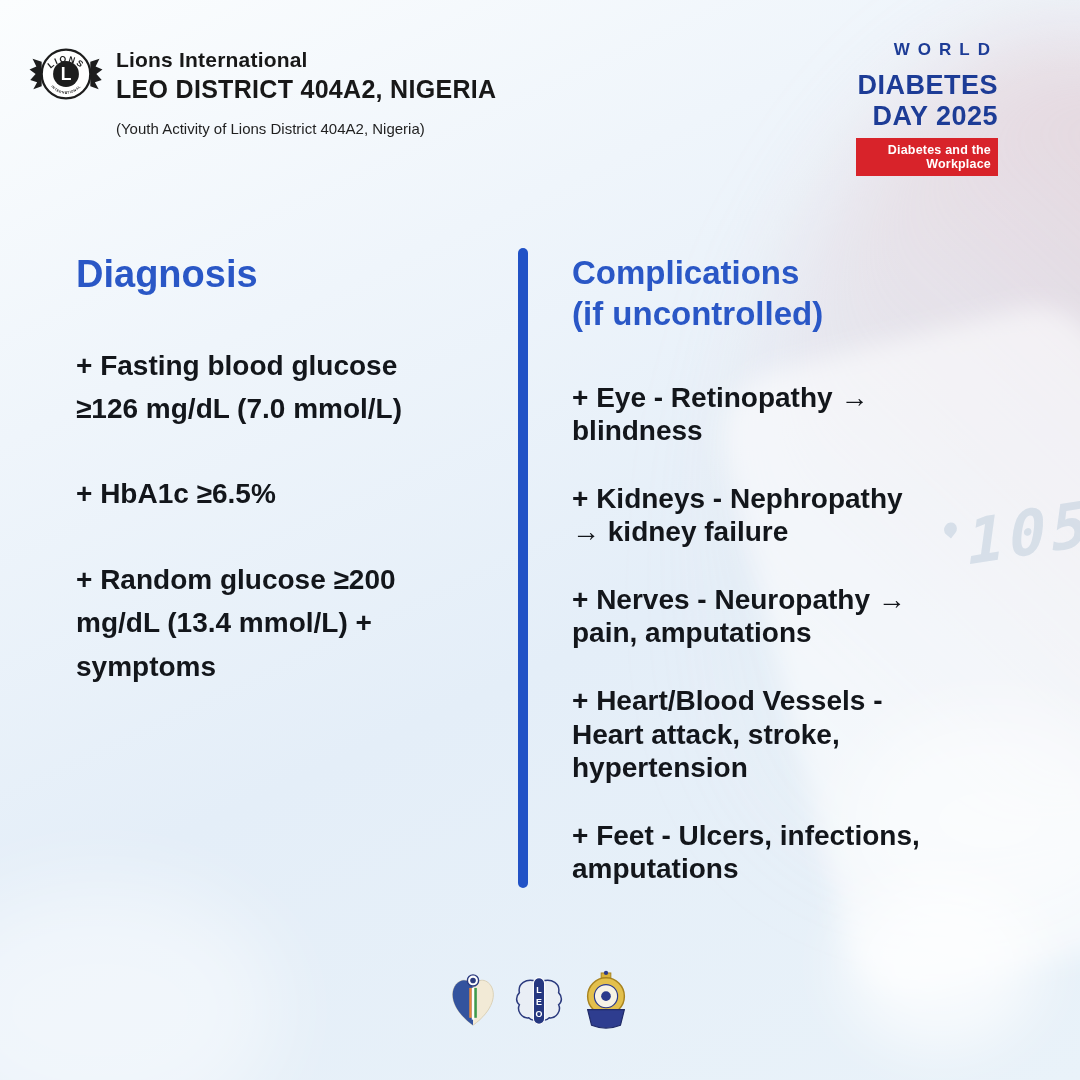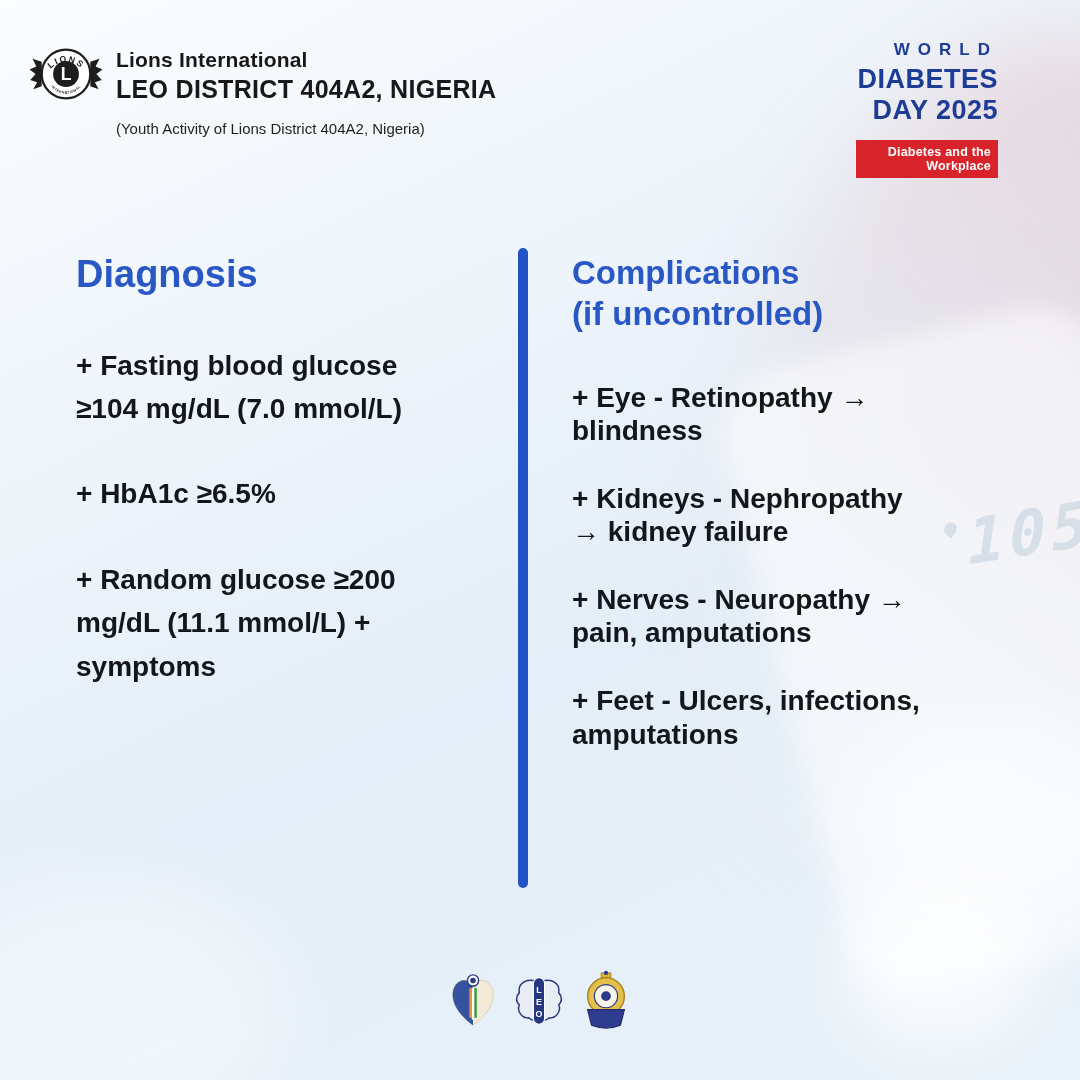--- a/index.html
+++ b/index.html
@@ -54,23 +54,23 @@
   }
   
   .header{position:absolute;left:28px;top:36px;right:82px;display:flex;justify-content:space-between;align-items:flex-start;}
   .brand{display:flex;align-items:flex-start;gap:12px;}
   .brand-text{padding-top:12px;}
   .org-name{font-size:21px;font-weight:800;color:#181818;letter-spacing:0.2px;}
   .district-name{font-size:25px;font-weight:800;color:#181818;letter-spacing:0.3px;margin-top:3px;}
   .district-subtitle{font-size:15px;font-weight:400;color:#1f1f1f;margin-top:16px;}
   .wdd{width:142px;text-align:right;padding-top:4px;}
   .wdd-world{font-size:17px;font-weight:600;letter-spacing:8px;color:#1d3c96;}
-  .wdd-diabetes{font-size:27px;font-weight:800;color:#1d3c96;letter-spacing:0.5px;margin-top:4px;}
+  .wdd-diabetes{font-size:27px;font-weight:800;color:#1d3c96;letter-spacing:0.5px;margin-top:10px;}
   .wdd-day{font-size:27px;font-weight:800;color:#1d3c96;letter-spacing:0.5px;}
-  .wdd-banner{display:inline-block;margin-top:14px;background:#d8232a;color:#ffffff;
+  .wdd-banner{display:inline-block;margin-top:6px;background:#d8232a;color:#ffffff;
     font-size:12.5px;font-weight:700;padding:5px 7px;letter-spacing:0.2px;}
   
   .col-left{position:absolute;left:76px;top:252px;width:430px;}
   .col-right{position:absolute;left:572px;top:252px;width:410px;}
   .col-title{margin:0;color:#2a57c6;font-weight:700;}
   .col-left .col-title{font-size:38px;line-height:1.2;margin-bottom:46px;}
   .col-right .col-title{font-size:33px;line-height:1.25;margin-bottom:46px;white-space:pre-line;}
   .item{white-space:pre-line;color:#13161b;font-weight:700;}
   .col-left .item{font-size:28px;line-height:1.55;margin-bottom:42px;}
   .col-right .item{font-size:28px;line-height:1.2;margin-bottom:34px;}
@@ -124,40 +124,43 @@
       <div class="wdd-diabetes">DIABETES</div>
       <div class="wdd-day">DAY 2025</div>
       <div class="wdd-banner">Diabetes and the Workplace</div>
     </div>
   </div>
 
   <div class="col-left">
     <h2 class="col-title">Diagnosis</h2>
     <div id="left-items">
         <div class="item">+ Fasting blood glucose
-≥104 mg/dL (7.0 mmol/L)</div>
+≥126 mg/dL (7.0 mmol/L)</div>
         <div class="item">+ HbA1c ≥6.5%</div>
         <div class="item">+ Random glucose ≥200
-mg/dL (11.1 mmol/L) +
+mg/dL (13.4 mmol/L) +
 symptoms</div>
       </div>
   </div>
 
   <div class="divider"></div>
 
   <div class="col-right">
     <h2 class="col-title">Complications
 (if uncontrolled)</h2>
     <div id="right-items">
         <div class="item">+ Eye - Retinopathy →
 blindness</div>
         <div class="item">+ Kidneys - Nephropathy
 → kidney failure</div>
         <div class="item">+ Nerves - Neuropathy →
 pain, amputations</div>
+        <div class="item">+ Heart/Blood Vessels -
+Heart attack, stroke,
+hypertension</div>
         <div class="item">+ Feet - Ulcers, infections,
 amputations</div>
       </div>
   </div>
 
   <div class="footer">
     <svg width="56" height="62" viewBox="0 0 60 64">
       <path d="M30 58 C8 42 4 24 12 14 C20 5 30 12 30 20 C30 12 40 5 48 14 C56 24 52 42 30 58 Z" fill="#f2ead6" stroke="#d9cfb4" stroke-width="1"></path>
       <path d="M30 58 C8 42 4 24 12 14 C20 5 30 12 30 20 L30 58 Z" fill="#33539e"></path>
       <rect x="26" y="18" width="2.7" height="32" fill="#e98a3c"></rect>

